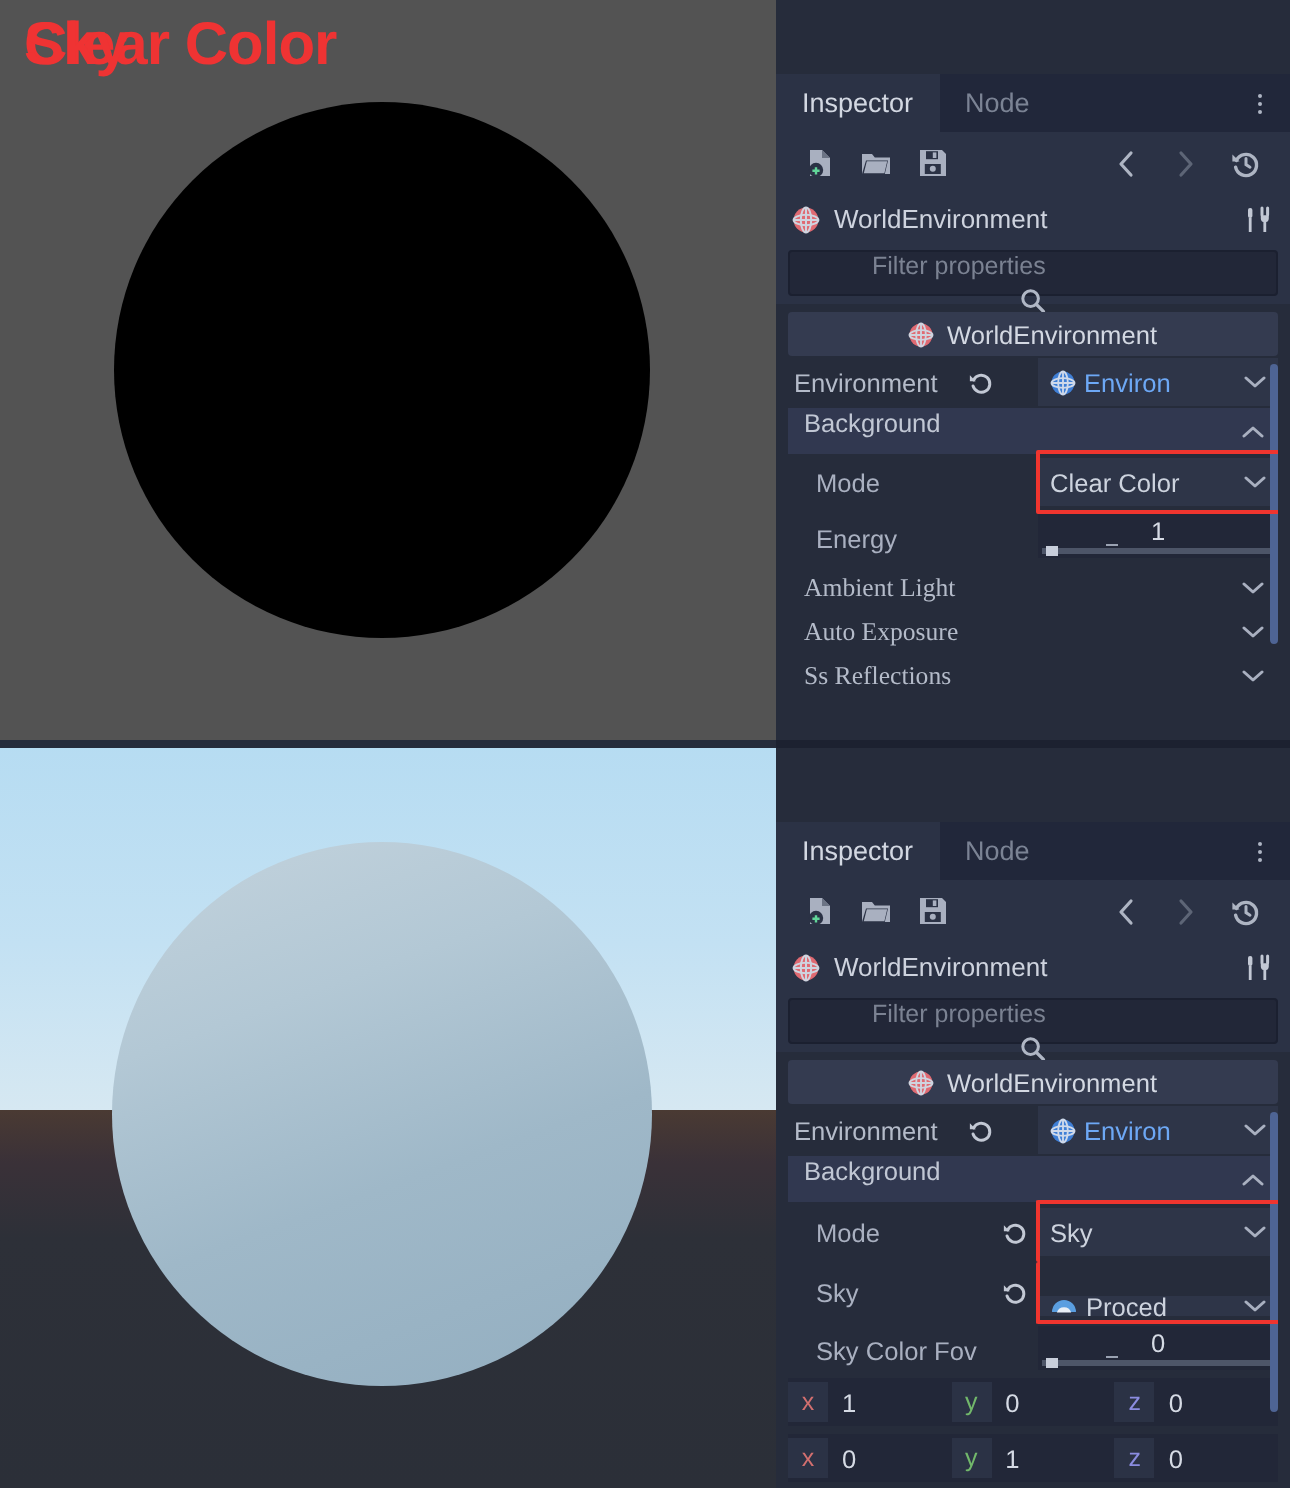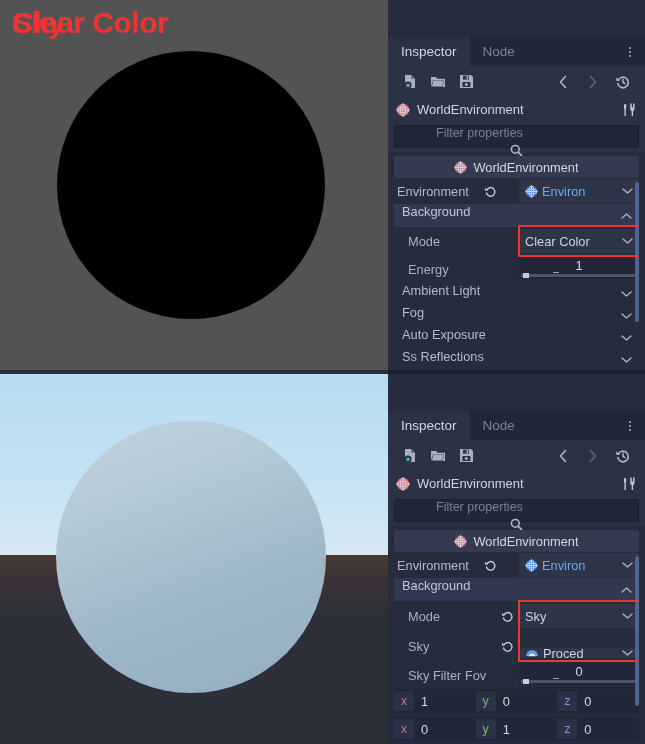--- a/index.html
+++ b/index.html
@@ -130,22 +130,22 @@
   .valuefield .vtext.link { color: #6da8f5; }
 
   .section {
     height: 23px; display: flex; align-items: flex-start;
     background: #313850; margin: 0; position: relative;
   }
   .section .stitle { font-size: 12.8px; color: #c1c7d4; padding-left: 8px; }
   .section .caret { position: absolute; right: 7px; top: 50%; transform: translateY(-50%); }
 
   .subrow {
-    height: 22px; display: flex; 
-    background: #262c3b; position: relative;
+    height: 22px; display: flex; align-items: center;
+    background: #262c3b; position: relative; font-family: Liberation Serif, serif;
   }
   .subrow .stitle { font-size: 12.8px; color: #b4bbc9; padding-left: 8px; }
   .subrow .caret { position: absolute; right: 7px; top: 50%; transform: translateY(-50%); }
 
   
   .spinwrap {
     position: absolute; right: 0; top: 2px; width: 120px; height: 22px;
     background: #222738;
   }
   .spinwrap .sv {
@@ -376,28 +376,20 @@
 
         <div class="subrow">
           <span class="stitle">Ambient Light</span>
           <span class="caret">
             <svg width="11" height="8" viewBox="0 0 11 8">
                 <path d="M1 2l4.5 4L10 2" stroke="#a9b0c0" stroke-width="1.5" fill="none" stroke-linecap="round" stroke-linejoin="round"></path>
               </svg>
           </span>
         </div>
         <div class="subrow">
-          <span class="stitle">Fog</span>
-          <span class="caret">
-            <svg width="11" height="8" viewBox="0 0 11 8">
-                <path d="M1 2l4.5 4L10 2" stroke="#a9b0c0" stroke-width="1.5" fill="none" stroke-linecap="round" stroke-linejoin="round"></path>
-              </svg>
-          </span>
-        </div>
-        <div class="subrow">
           <span class="stitle">Auto Exposure</span>
           <span class="caret">
             <svg width="11" height="8" viewBox="0 0 11 8">
                 <path d="M1 2l4.5 4L10 2" stroke="#a9b0c0" stroke-width="1.5" fill="none" stroke-linecap="round" stroke-linejoin="round"></path>
               </svg>
           </span>
         </div>
         <div class="subrow">
           <span class="stitle">Ss Reflections</span>
           <span class="caret">
@@ -594,21 +586,21 @@
             <span>
               <svg width="11" height="8" viewBox="0 0 11 8">
                   <path d="M1 2l4.5 4L10 2" stroke="#a9b0c0" stroke-width="1.5" fill="none" stroke-linecap="round" stroke-linejoin="round"></path>
                 </svg>
             </span>
           </div>
           <div class="hl" style="left:124px; right:-4px; top:0px; height:31px; border-top:0;"></div>
         </div>
 
         <div class="prow indent" style="height:28px">
-          <span class="plabel">Sky Filter Fov</span>
+          <span class="plabel">Sky Color Fov</span>
           <div class="spinwrap">
             <div class="sv">0</div>
             <div class="sliderline">
               <div class="knob"></div>
             </div>
           </div>
         </div>
 
 
         <div class="vecrow">

